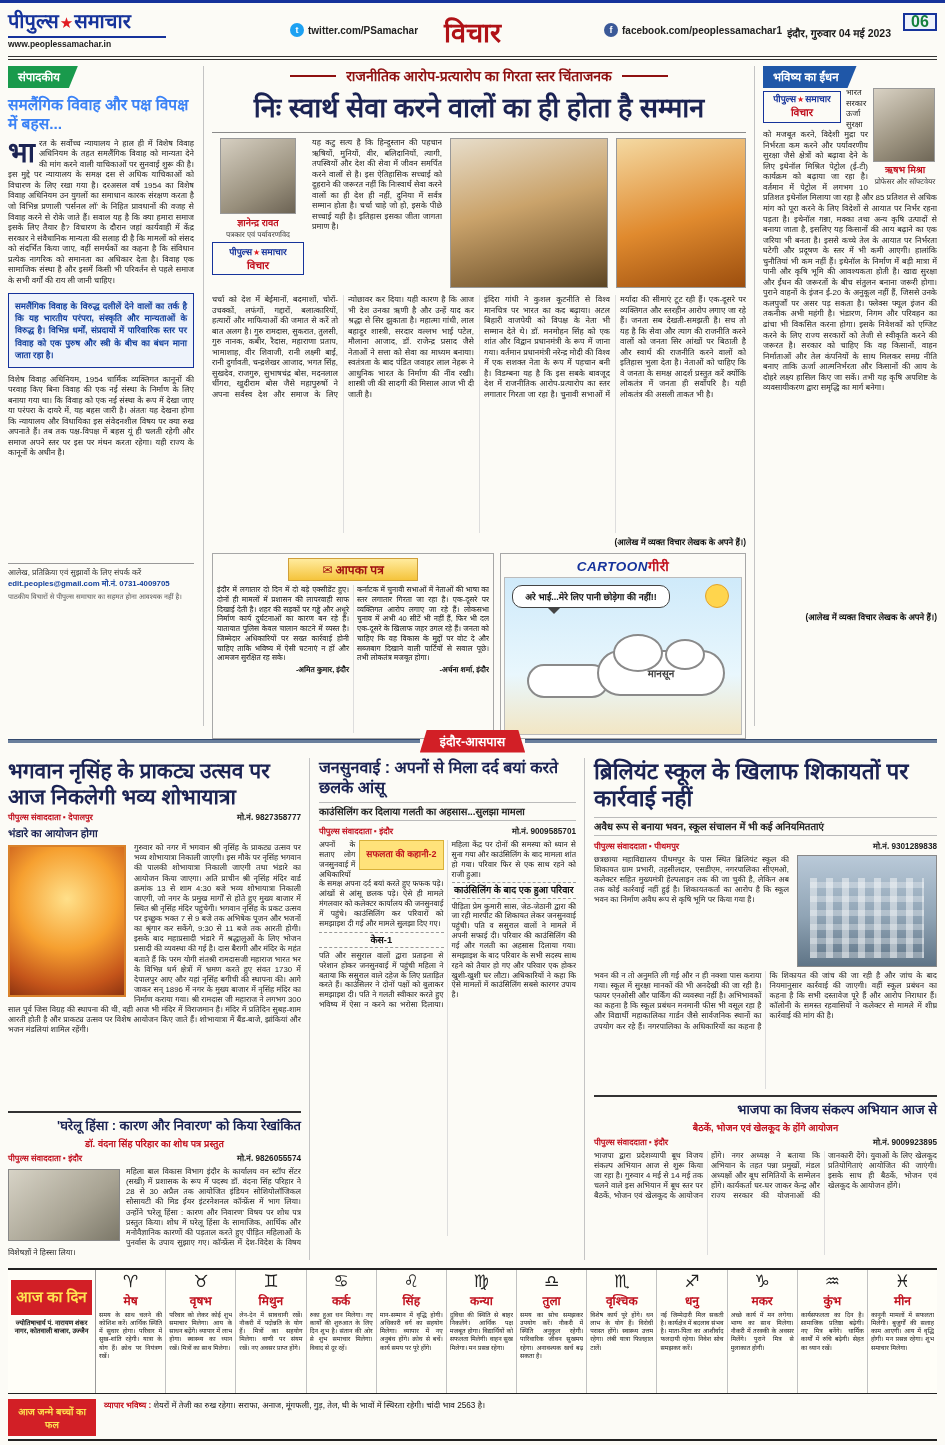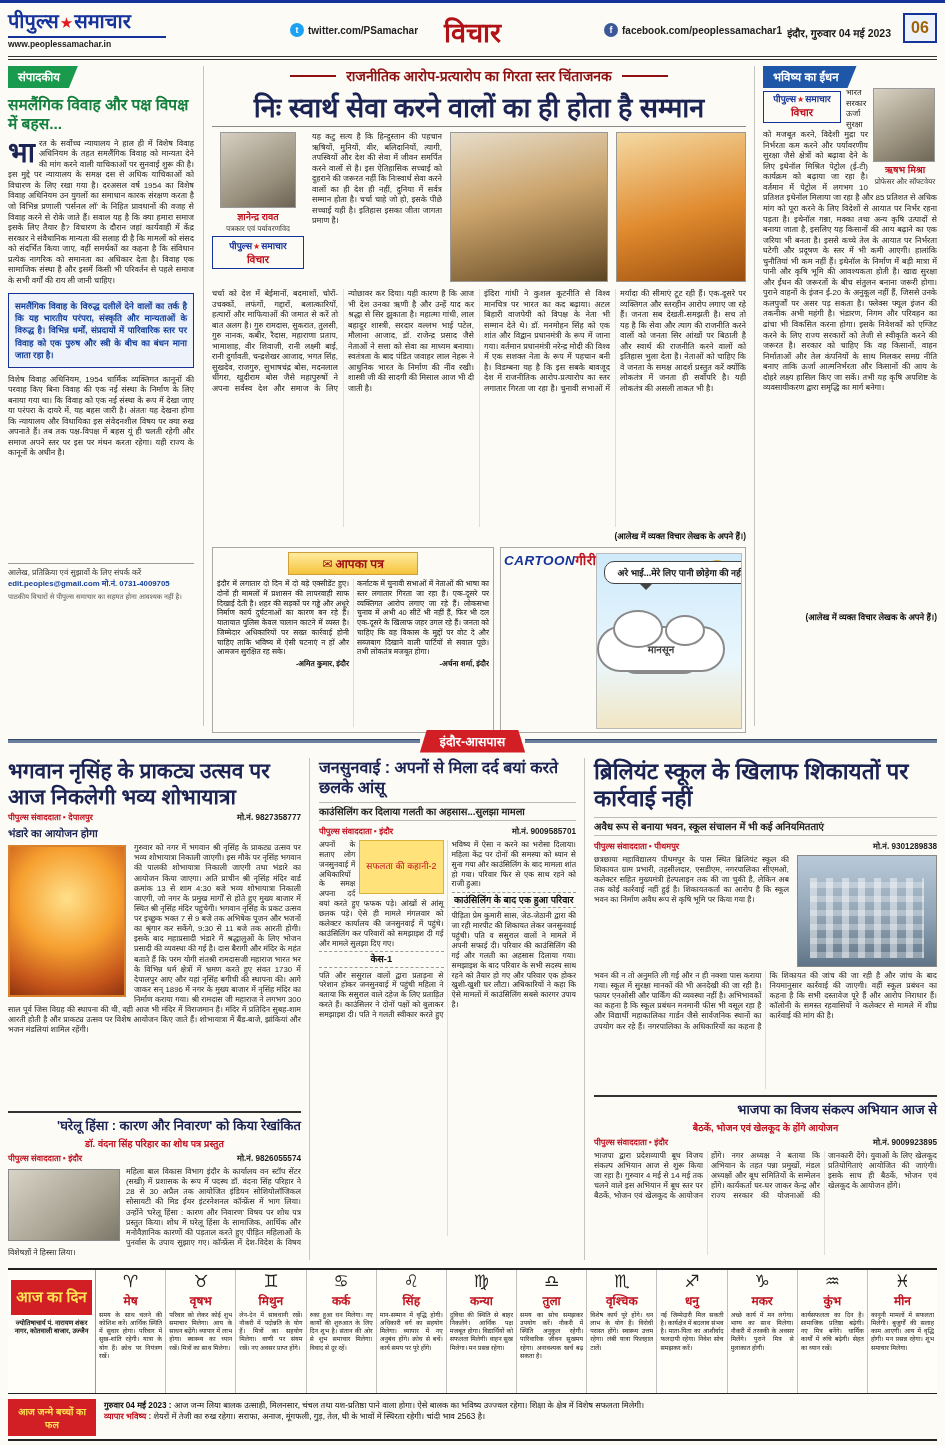--- a/index.html
+++ b/index.html
@@ -10,40 +10,40 @@
 .masthead{position:absolute;left:8px;right:8px;top:7px;height:46px}
 .logo-line{font-size:20px;font-weight:bold;color:#16339b;white-space:nowrap}
 .logo-star{color:#e11b22;font-size:15px;padding:0 1px}
 .logo-site{font-size:8.5px;color:#222;margin-top:2px;border-top:2px solid #16339b;padding-top:1px;width:158px;font-weight:bold}
 .social{position:absolute;top:16px;font-size:10px;color:#222;display:flex;align-items:center;gap:4px;font-weight:bold}
 .social.tw{left:282px}.social.fb{left:596px}
 .icon-circle{display:inline-flex;width:14px;height:14px;border-radius:50%;color:#fff;font-size:9px;font-weight:bold;align-items:center;justify-content:center}
 .tw-ic{background:#1da1f2}.fb-ic{background:#3b5998}
 .page-title{position:absolute;left:50%;transform:translateX(-50%);top:6px;font-size:27px;font-weight:800;color:#b01217}
 .edition{position:absolute;right:46px;top:19px;font-size:10.5px;font-weight:bold;color:#1a1a1a}
-.pageno{position:absolute;right:0;top:6px;width:34px;height:30px;border:2px solid #16339b;color:#a16207;font-weight:800;font-size:16px;display:flex;align-items:center;justify-content:center;background:#eef2fb}
+.pageno{position:absolute;right:0;top:6px;width:34px;height:18px;border:2px solid #16339b;color:#15803d;font-weight:800;font-size:16px;display:flex;align-items:center;justify-content:center;background:#eef2fb}
 .rule-double{position:absolute;left:8px;right:8px;top:56px;height:4px;border-top:1.5px solid #333;border-bottom:1px solid #333}
 
 .ed-col{position:absolute;left:8px;top:66px;width:196px;height:660px;border-right:1px solid #c4c4c4;padding-right:9px}
 .mid-col{position:absolute;left:212px;top:66px;width:534px;height:660px}
 .right-col{position:absolute;left:754px;top:66px;width:183px;height:660px;border-left:1px solid #c4c4c4;padding-left:8px;margin-left:0}
 .tag{display:inline-block;color:#fff;font-weight:800;font-size:11.5px;padding:3px 18px 4px 10px;clip-path:polygon(0 0,100% 0,calc(100% - 9px) 100%,0 100%)}
 .tag-green{background:#199a4c}.tag-blue{background:#1f57a8}
-.ed-headline{font-size:15.5px;font-weight:800;color:#15803d;line-height:1.25;margin:7px 0 5px}
+.ed-headline{font-size:15.5px;font-weight:800;color:#3b82f6;line-height:1.25;margin:7px 0 5px}
 .body-txt{font-size:8px;line-height:1.32;text-align:justify;color:#1d1d1d}
 .dropcap{float:left;font-size:28px;line-height:.95;font-weight:800;color:#1b2353;padding:1px 4px 0 0}
 .ed-body{height:418px;overflow:hidden}
 .pullquote{border:1px solid #16339b;background:#eef3fb;color:#14409c;font-weight:bold;font-size:8.6px;padding:6px;margin:7px 0;line-height:1.4;text-align:justify}
 .ed-contact{border-top:1px solid #999;margin-top:6px;padding-top:4px;font-size:7.8px;color:#333;line-height:1.4}
 .em{color:#14409c;font-weight:bold}
 .disc{font-size:7px;color:#555;margin-top:2px}
 
 .kicker{display:flex;align-items:center;justify-content:center;gap:10px;color:#8f1111;font-weight:800;font-size:14px}
 .kicker::before,.kicker::after{content:"";width:46px;height:2px;background:#8f1111}
-.main-headline{font-size:27px;font-weight:800;color:#1b2353;text-align:center;margin:3px 0 5px;border-bottom:1px solid #8a8a8a;padding-bottom:1px}
+.main-headline{font-size:27px;font-weight:800;color:#1b2353;text-align:center;margin:3px 0 5px;border-bottom:1px solid #8a8a8a;padding-bottom:7px}
 .photo-row{display:flex;gap:8px;height:150px;margin-bottom:7px}
 .author-card{width:92px;text-align:center;flex:none}
 .author-photo{width:76px;height:76px;margin:0 auto;border:1px solid #999;background:linear-gradient(150deg,#d6cfc1,#988f7c 65%,#6c6354)}
 .author-name{font-size:9.5px;font-weight:bold;color:#c1121f;margin-top:2px}
 .author-title{font-size:7.4px;color:#333}
 .brand-badge{border:1px solid #16339b;margin-top:3px;padding:2px;text-align:center}
 .bb-logo{font-size:9px;font-weight:bold;color:#16339b;white-space:nowrap}
 .bb-logo .logo-star{font-size:8px}
 .bb-sub{font-size:10.5px;font-weight:800;color:#c1121f}
 .intro-txt{flex:1;height:150px;overflow:hidden}
@@ -51,21 +51,21 @@
 .photo-yogi{width:130px;height:150px;border:1px solid #999;background:linear-gradient(165deg,#f4d9a2 0%,#e08a2e 55%,#9c4e0e);flex:none}
 .main-body{height:238px;overflow:hidden;column-count:4;column-gap:10px;column-rule:1px solid #ddd}
 .main-body p{margin-bottom:4px}
 .closer{text-align:right;font-size:8.4px;font-weight:bold;margin-top:3px;color:#111}
 
 .band{display:flex;gap:6px;margin-top:6px;height:186px}
 .letters-box{width:282px;border:1px solid #a7a7a7;padding:4px;flex:none}
 .letters-head{width:130px;margin:0 auto;background:linear-gradient(#ffeb9e,#f5c43c);color:#a01010;font-weight:800;font-size:12px;text-align:center;border:1px solid #cf9f3a;padding:2px 4px}
 .letters-body{margin-top:4px;column-count:2;column-gap:8px;column-rule:1px solid #ddd;font-size:7.5px;line-height:1.3;text-align:justify;height:148px;overflow:hidden}
 .letter-sign{display:block;text-align:right;font-weight:bold;margin:2px 0 6px;color:#111}
-.cartoon-box{flex:1;border:1px solid #a7a7a7;padding:3px;display:flex;}
+.cartoon-box{flex:1;border:1px solid #a7a7a7;padding:3px;display:flex;flex-direction:column}
 .cartoon-head{text-align:center;font-weight:800;font-size:13.5px;letter-spacing:.5px}
 .cartoon-head .c1{color:#16339b;font-style:italic}.cartoon-head .c2{color:#c1121f}
 .cartoon-canvas{flex:1;position:relative;background:linear-gradient(#cfeafa 0%,#e9f7fd 62%,#f2e6c4 100%);border:1px solid #bbb;margin-top:2px;overflow:hidden}
 .bubble{position:absolute;left:7px;top:7px;width:158px;background:#fff;border:1px solid #444;border-radius:10px;padding:4px 6px;font-size:9px;font-weight:bold;text-align:center;z-index:3}
 .bubble::after{content:"";position:absolute;left:34px;bottom:-14px;border:7px solid transparent;border-top-color:#444}
 .sun{position:absolute;right:12px;top:6px;width:24px;height:24px;border-radius:50%;background:#ffd54d;border:1px solid #e0a32e}
 .cloud{position:absolute;background:#fff;border:2px solid #8a8a8a;border-radius:40px;z-index:2}
 .c-big{right:16px;top:72px;width:128px;height:46px}
 .c-big::before{content:"";position:absolute;left:14px;top:-18px;width:46px;height:34px;background:#fff;border:2px solid #8a8a8a;border-radius:50%}
 .c-big::after{content:"";position:absolute;right:18px;top:-13px;width:36px;height:27px;background:#fff;border:2px solid #8a8a8a;border-radius:50%}
@@ -94,21 +94,21 @@
 .byline-row{display:flex;justify-content:space-between;font-size:8.2px;font-weight:bold;margin:2px 0 4px}
 .byline{color:#c1121f}.phone{color:#222}
 .subhead{font-size:10.5px;font-weight:800;color:#1b2353;margin:1px 0 3px}
 .figure-deity{float:left;width:118px;height:152px;margin:2px 8px 3px 0;border:2px solid #d9822b;background:radial-gradient(circle at 50% 35%,#ffe08a 0%,#f6a030 45%,#c4541a 80%,#8e3410 100%)}
 .story{font-size:7.8px;line-height:1.3;text-align:justify;color:#1d1d1d;overflow:hidden}
 .st1{height:262px}
 .subart{border-top:2px solid #333;margin-top:6px;padding-top:5px}
 .red-sub{font-size:9.5px;font-weight:bold;color:#c1121f;text-align:center;margin:2px 0}
 .figure-meet{float:left;width:112px;height:72px;margin:2px 6px 2px 0;border:1px solid #888;background:linear-gradient(140deg,#d7d3c6,#a8a393 60%,#7c7869)}
 .st2{height:118px}
-.story-badge{float:right;background:#ffe27a;color:#c1121f;font-weight:400;font-size:9px;padding:20px 6px;border:1px solid #d9b23a;margin:0 0 3px 4px}
+.story-badge{float:right;background:#ffe27a;color:#c1121f;font-weight:700;font-size:9px;padding:8px 6px;border:1px solid #d9b23a;margin:0 0 3px 4px}
 .case-head{font-weight:800;text-align:center;font-size:9.3px;margin:3px 0;color:#111;border-top:1px dashed #999;border-bottom:1px dashed #999;padding:1px 0}
 .js-body{column-count:2;column-gap:8px;column-rule:1px solid #ddd;height:396px;overflow:hidden;font-size:7.6px;line-height:1.3;text-align:justify}
 .school-top{display:flex;gap:8px;margin-top:2px}
 .figure-school{width:140px;height:112px;border:1px solid #888;flex:none;background:linear-gradient(#b9c9d8 0%,#90a4b5 55%,#5f7486 100%);position:relative}
 .figure-school::after{content:"";position:absolute;inset:22px 12px 8px 12px;background:repeating-linear-gradient(90deg,rgba(255,255,255,.45) 0 7px,transparent 7px 16px),repeating-linear-gradient(0deg,rgba(255,255,255,.3) 0 6px,transparent 6px 14px)}
 .st3{height:112px;flex:1}
 .st4{column-count:2;column-gap:8px;column-rule:1px solid #ddd;height:118px;overflow:hidden;margin-top:4px}
 .st5{column-count:3;column-gap:8px;column-rule:1px solid #ddd;height:104px;overflow:hidden;margin-top:3px}
 
 .horoscope{position:absolute;left:8px;top:1268px;width:929px;height:126px;border-top:2px solid #222;border-bottom:1px solid #222;display:flex;background:#fffef8}
@@ -371,17 +371,16 @@
     <div class="z-cell">
       <div class="z-icon">♓</div>
       <div class="z-name">मीन</div>
       <div class="z-text">कानूनी मामलों में सफलता मिलेगी। बुजुर्गों की सलाह काम आएगी। आय में वृद्धि होगी। मन प्रसन्न रहेगा। शुभ समाचार मिलेगा।</div>
     </div>
   </section>
 
   <section class="bottomstrip">
     <div class="born-box">आज जन्मे बच्चों का फल</div>
     <div class="bottom-text">
-      <div><span class="bold">गुरुवार 04 मई 2023 :</span> <span>आज जन्म लिया बालक उत्साही, मिलनसार, चंचल तथा यश-प्रतिष्ठा पाने वाला होगा। ऐसे बालक का भविष्य उज्ज्वल रहेगा। शिक्षा के क्षेत्र में विशेष सफलता मिलेगी।</span></div>
       <div><span class="trade-label">व्यापार भविष्य :</span> <span>शेयरों में तेजी का रुख रहेगा। सराफा, अनाज, मूंगफली, गुड़, तेल, घी के भावों में स्थिरता रहेगी। चांदी भाव 2563 है।</span></div>
     </div>
   </section>
 </div>
 
 </body></html>

